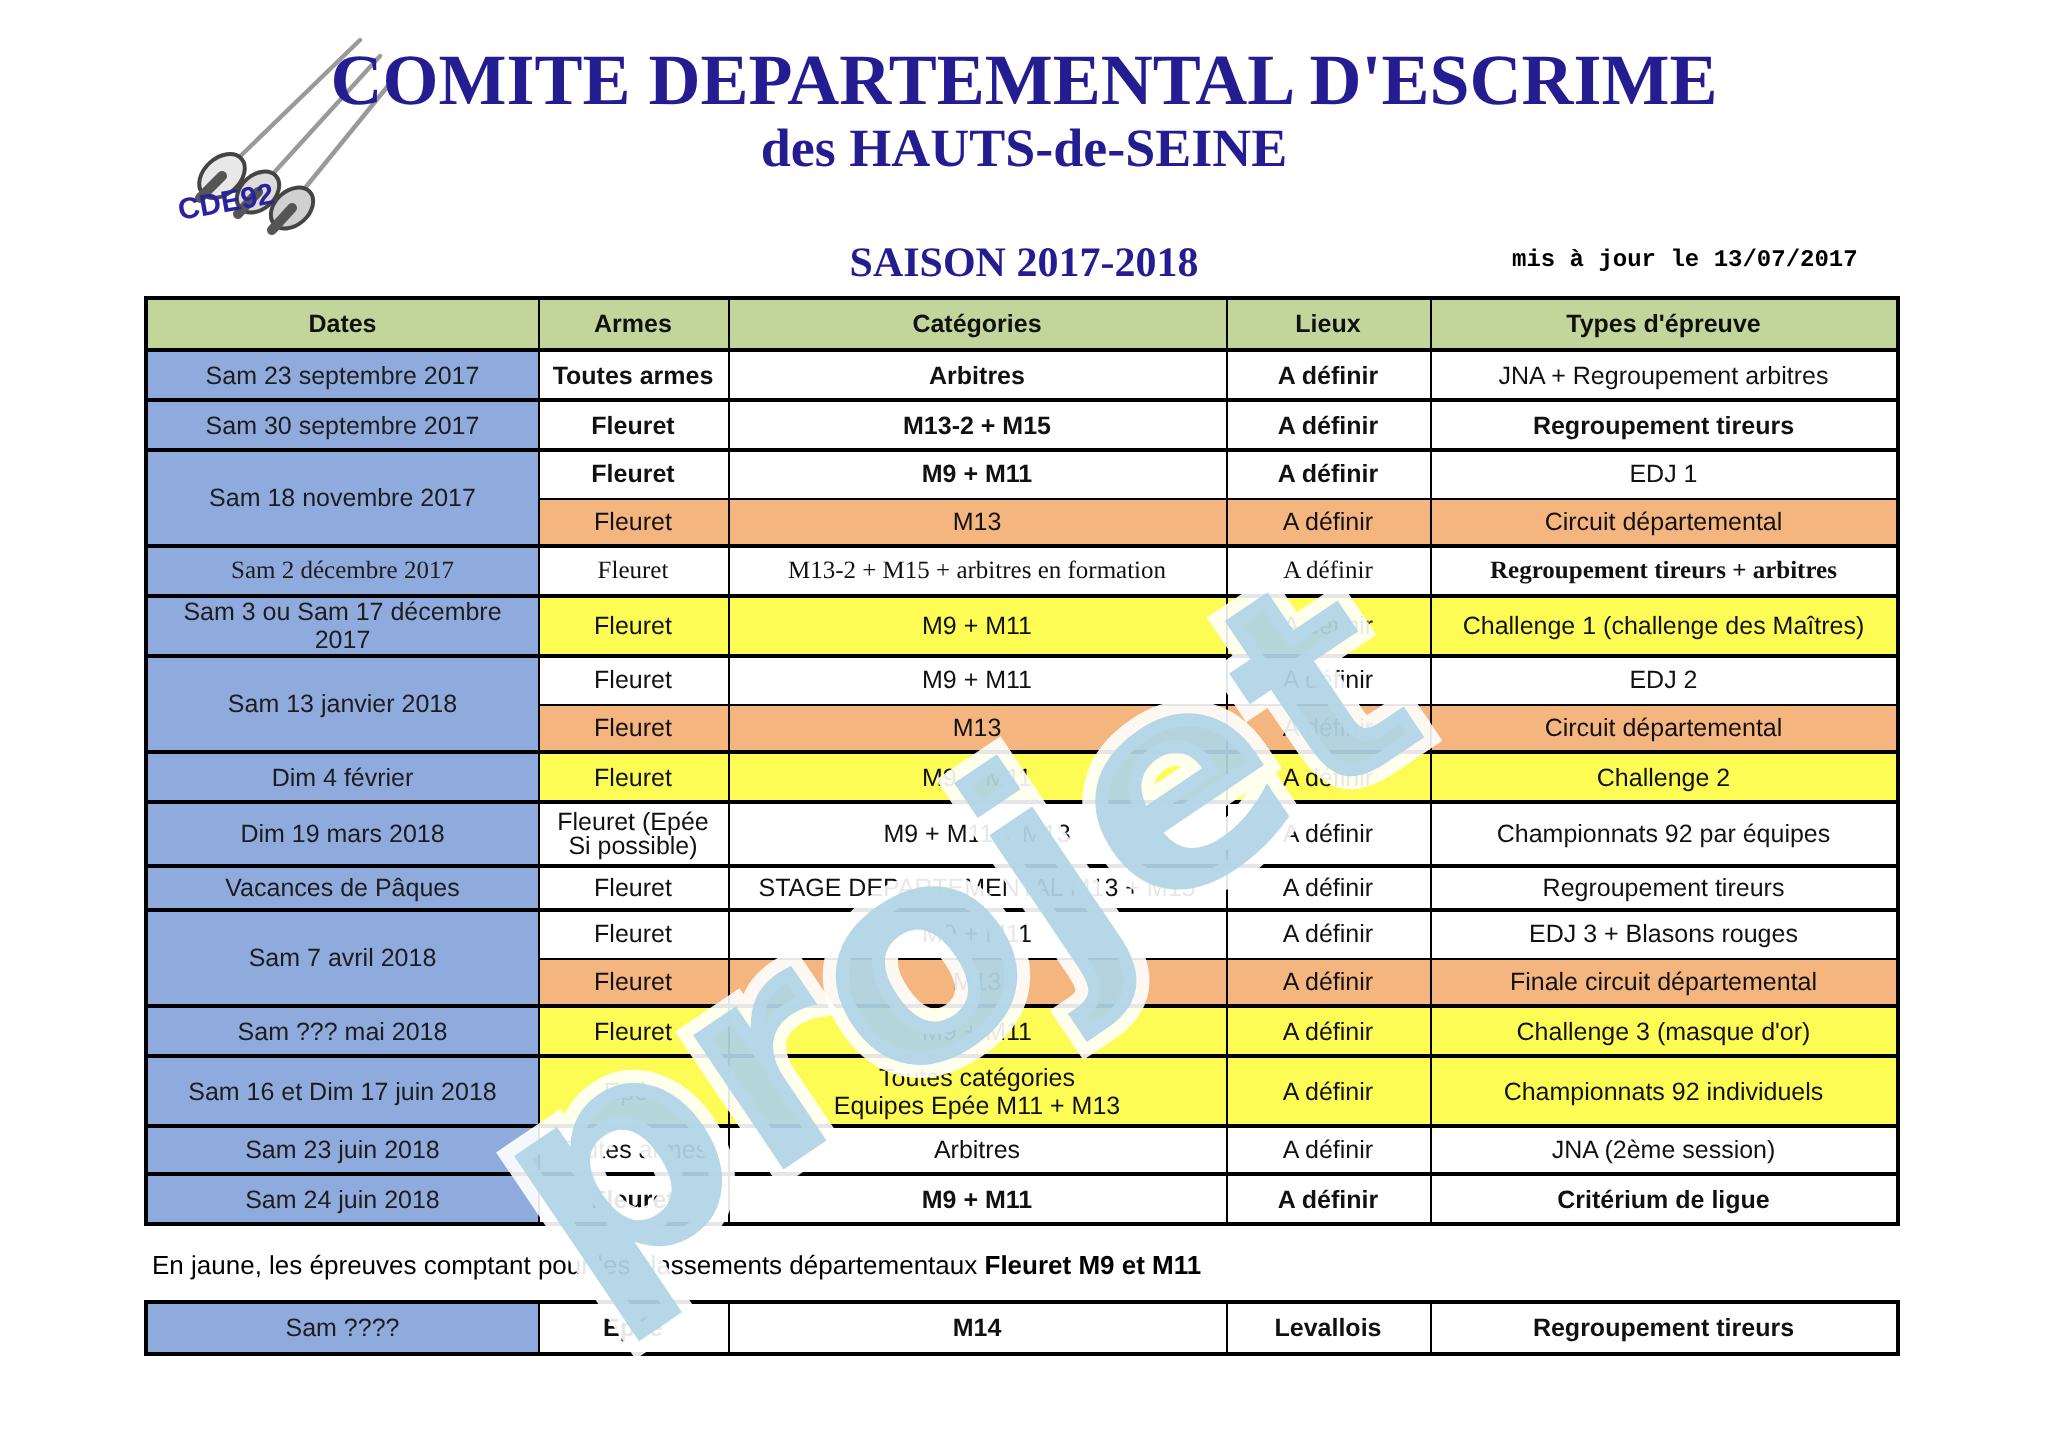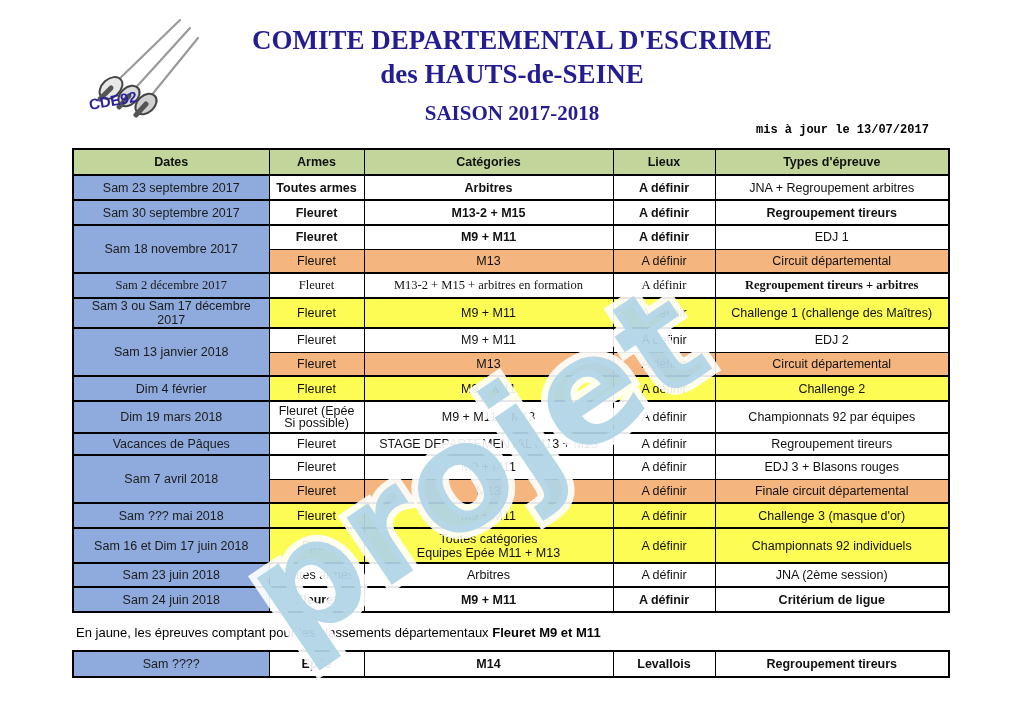--- a/index.html
+++ b/index.html
@@ -4,23 +4,23 @@
 <style>
   html,body{margin:0;padding:0;}
   body{
     width:1024px;height:724px;position:relative;background:#ffffff;
     font-family:"Liberation Sans",sans-serif;overflow:hidden;color:#111;
   }
   
   .logo{position:absolute;left:72px;top:14px;width:130px;height:104px;}
   .titles{position:absolute;left:0;top:24px;width:1024px;text-align:center;
     color:#241d92;font-family:"Liberation Serif",serif;font-weight:bold;}
-  .title-1{font-size:27px;line-height:32px;}
+  .title-1{font-size:36px;line-height:32px;}
   .title-2{font-size:27px;line-height:36px;}
-  .title-3{font-size:21px;line-height:26px;margin-top:8px;}
+  .title-3{font-size:21px;line-height:26px;margin-top:26px;}
   .updated{position:absolute;left:756px;top:123px;width:200px;
     font-family:Liberation Mono, monospace;font-weight:bold;font-size:12px;color:#000;}
   
   table.sched{position:absolute;left:72px;border-collapse:collapse;table-layout:fixed;
     width:876px;background:#d946ef;}
   #main-table{top:148px;}
   #extra-table{top:650px;}
   table.sched td{border:1px solid #000;padding:0 4px;font-size:12.5px;
     text-align:center;vertical-align:middle;overflow:hidden;white-space:pre-line;}
   table.sched tr.group-start td{border-top:2px solid #000;}

